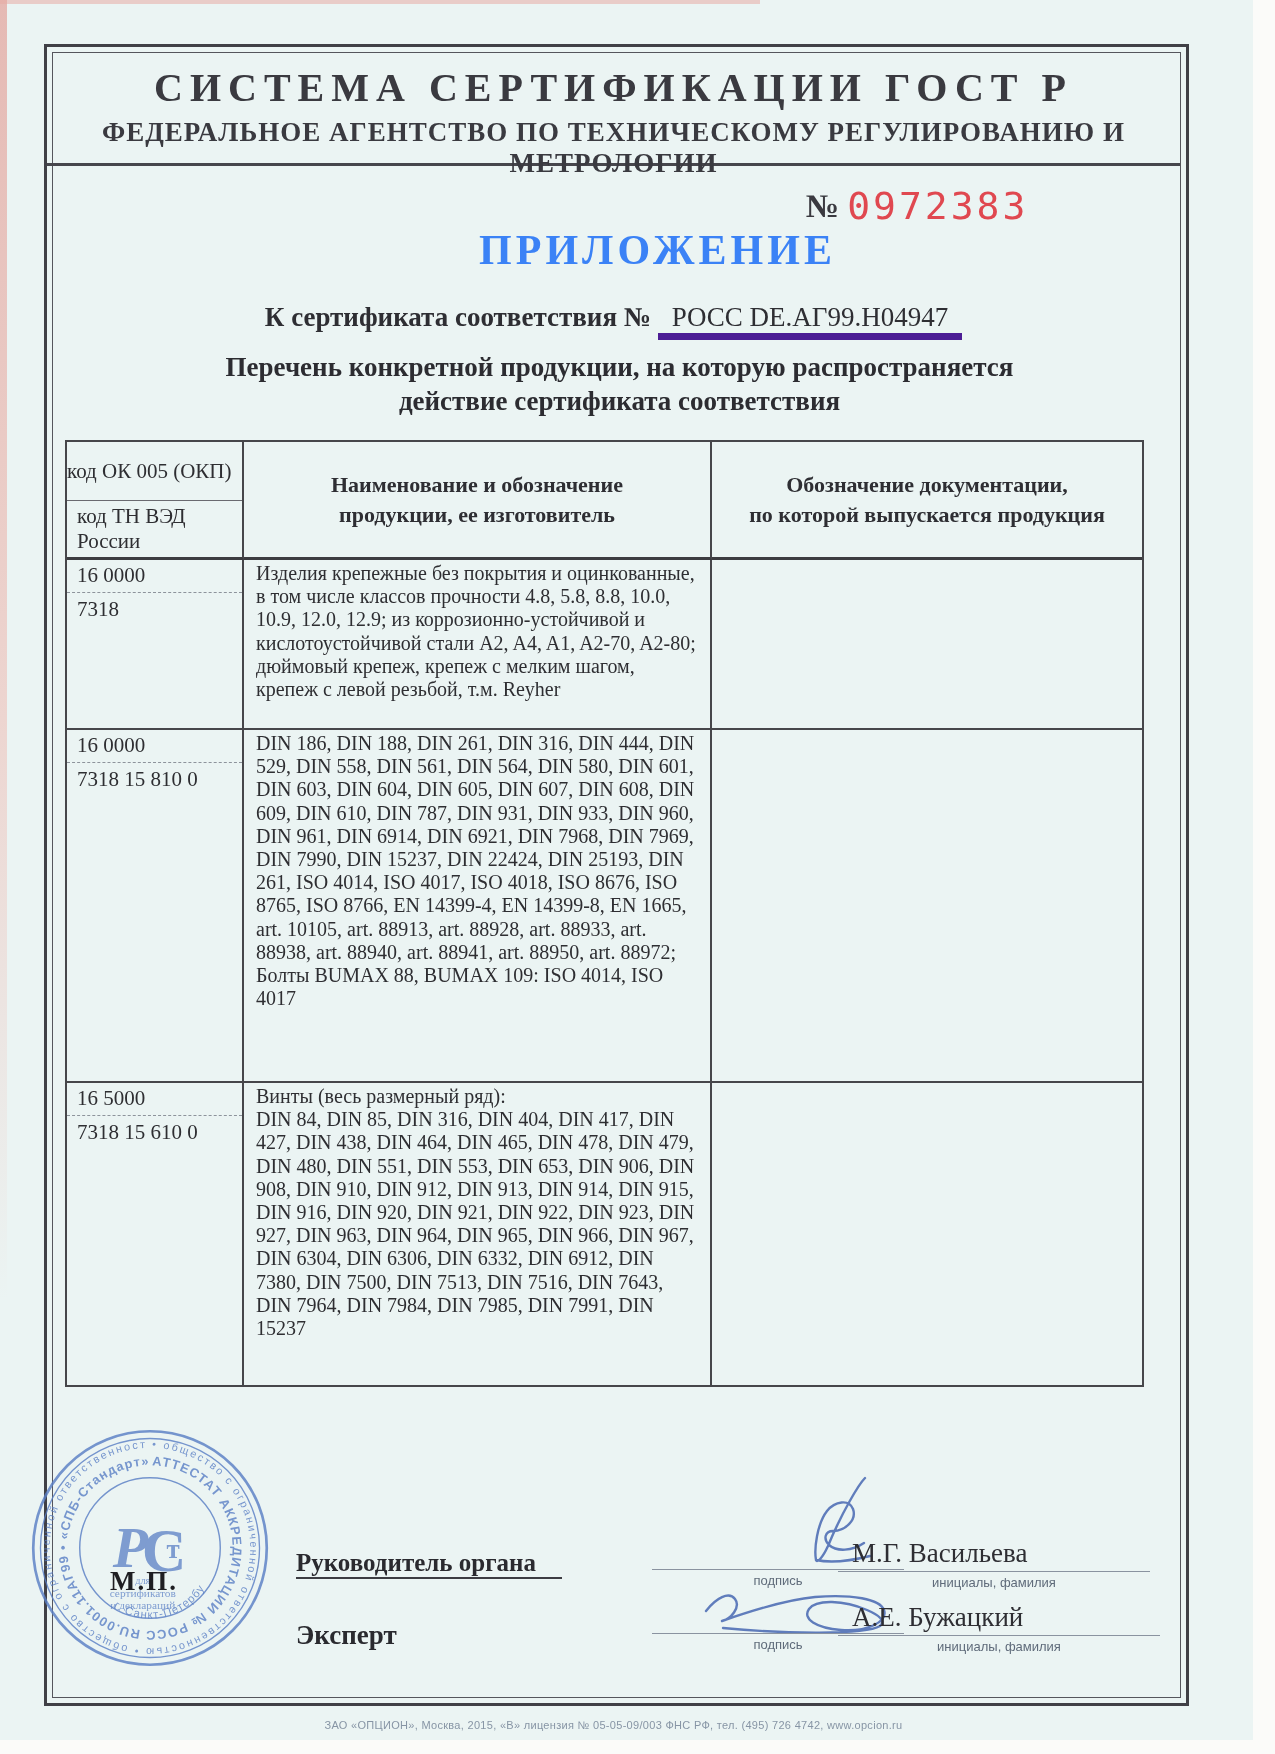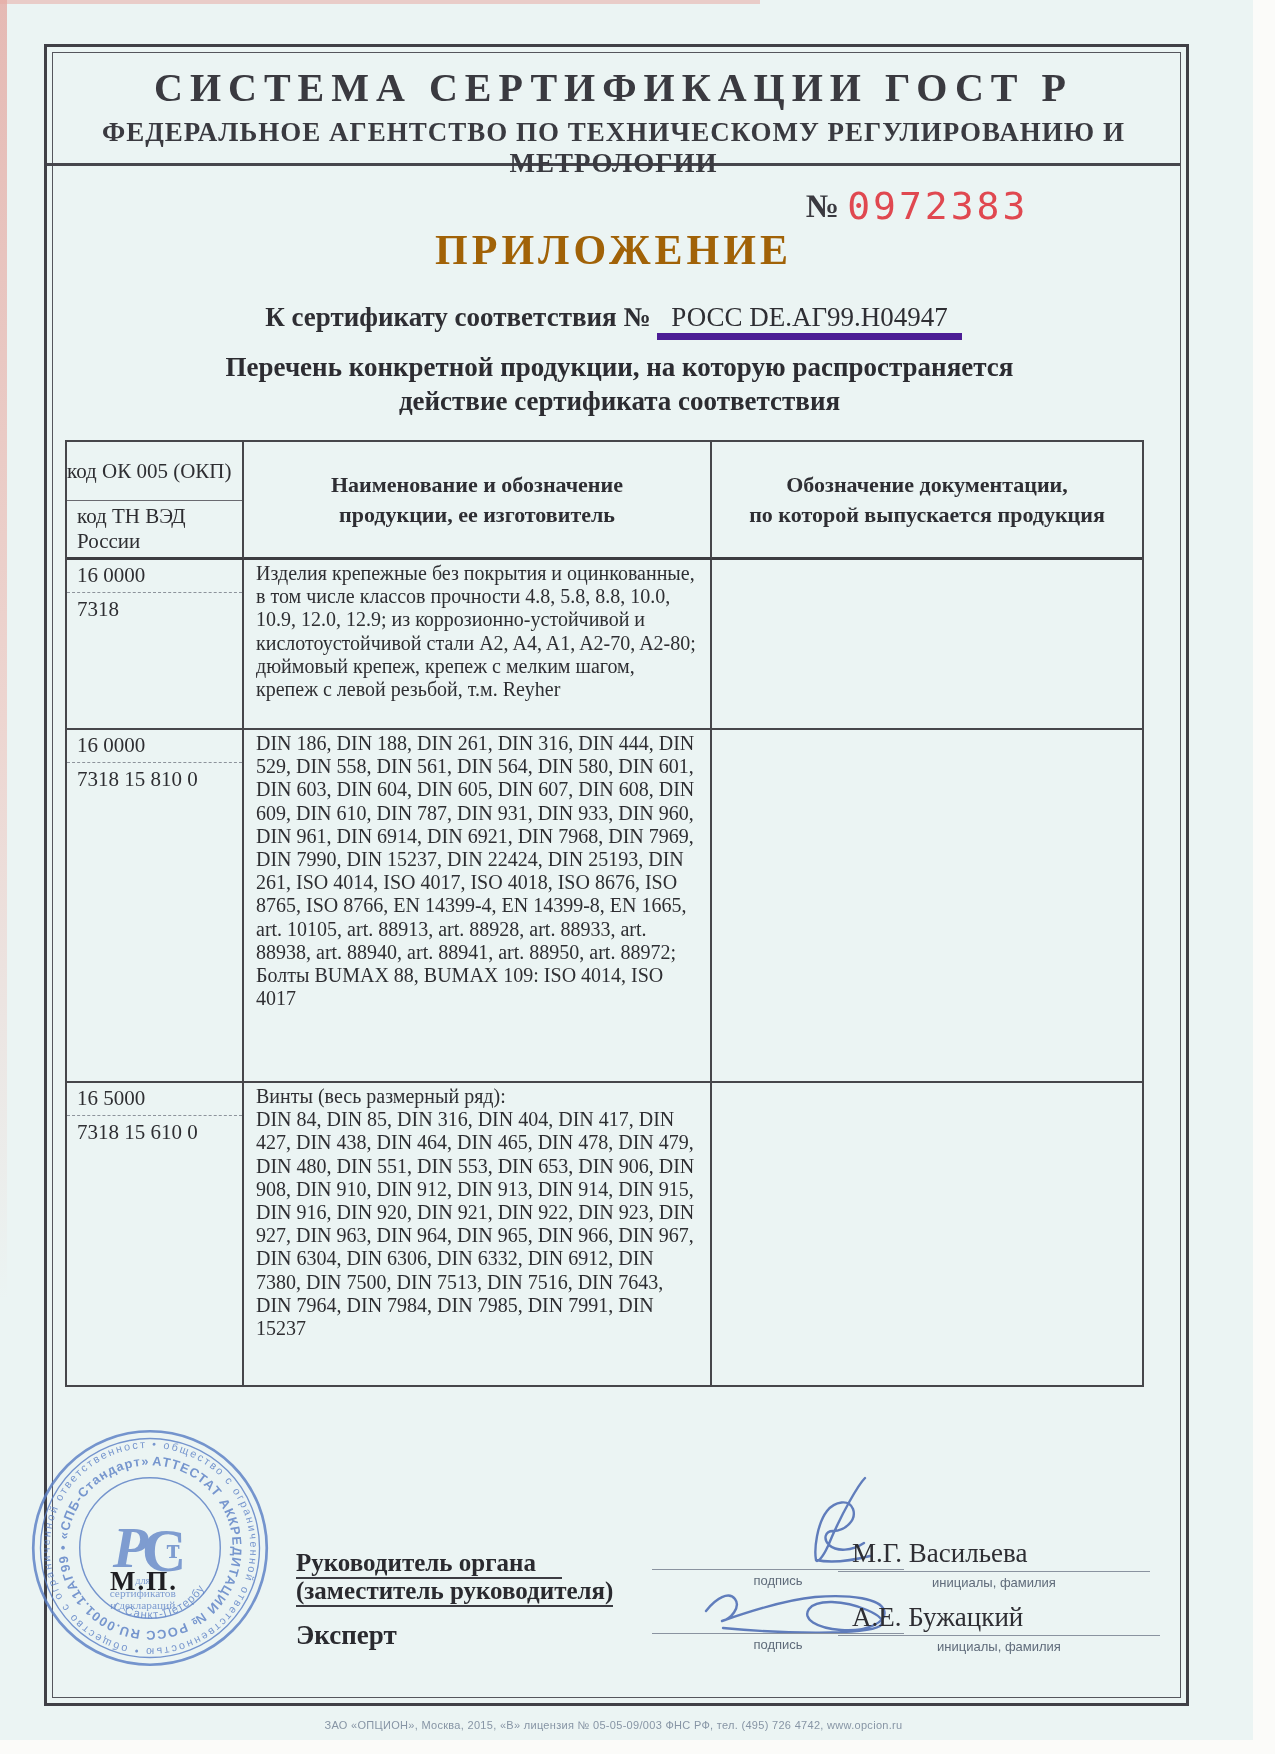--- a/index.html
+++ b/index.html
@@ -10,21 +10,21 @@
              background:linear-gradient(#e29a92,#eec4bd 55%,rgba(238,196,189,0));opacity:.65;}
   .edge-top{position:absolute;left:0;top:0;width:760px;height:4px;background:#e8aca4;opacity:.55;}
 
   .frame{position:absolute;left:44px;top:44px;width:1139px;height:1656px;border:3px solid #404046;}
   .frame-inner{position:absolute;inset:5px;border:1px solid #55555c;}
   .header-rule{position:absolute;left:47px;top:163px;width:1133px;height:3px;background:#46464c;}
 
   .centered{position:absolute;left:44px;width:1139px;text-align:center;}
   .sys-title{top:64px;font-size:40px;letter-spacing:7px;font-weight:bold;color:#3a3a40;}
   .agency{top:117px;font-size:27px;letter-spacing:1px;font-weight:bold;color:#3a3a40;}
-  .doc-title{top:226px;font-size:42px;font-weight:bold;letter-spacing:4px;color:#a16207;}
+  .doc-title{top:226px;font-size:42px;font-weight:bold;letter-spacing:4px;color:#3b82f6;margin-left:44px;}
   .cert-line{top:302px;font-size:27px;color:#2e2e33;}
   .cert-label{font-weight:bold;}
   .cert-num{border-bottom:7px solid #4c1d95;padding:0 14px 1px 14px;}
   .subtitle{font-size:27px;font-weight:bold;color:#2c2c31;margin-left:6px;}
   .sub1{top:352px;}
   .sub2{top:386px;}
 
   .serial{position:absolute;left:806px;top:184px;white-space:nowrap;}
   .serial-sign{font-size:33px;color:#3a3a40;font-weight:bold;margin-right:8px;vertical-align:2px;}
   .serial-num{font-family:"DejaVu Sans Mono",monospace;font-size:38px;color:#e04850;letter-spacing:3px;}
@@ -95,21 +95,21 @@
   <div class="centered sys-title">СИСТЕМА СЕРТИФИКАЦИИ ГОСТ Р</div>
   <div class="centered agency">ФЕДЕРАЛЬНОЕ АГЕНТСТВО ПО ТЕХНИЧЕСКОМУ РЕГУЛИРОВАНИЮ И МЕТРОЛОГИИ</div>
 
   <div class="serial">
     <span class="serial-sign">№</span><span class="serial-num">0972383</span>
   </div>
 
   <div class="centered doc-title">ПРИЛОЖЕНИЕ</div>
 
   <div class="centered cert-line">
-    <span class="cert-label">К сертификату соответствия №</span>
+    <span class="cert-label">К сертификата соответствия №</span>
     <span class="cert-num">РОСС DE.АГ99.Н04947</span>
   </div>
 
   <div class="centered subtitle sub1">Перечень конкретной продукции,  на которую распространяется</div>
   <div class="centered subtitle sub2">действие сертификата соответствия</div>
 
   <div class="ptable">
 
     <div class="tcell hdr">
       <div class="hc1t">код ОК 005 (ОКП)</div>
@@ -186,21 +186,20 @@
       <text x="136" y="130" font-size="26" font-weight="bold">т</text>
       <text x="113" y="155" font-size="10" text-anchor="middle">для</text>
       <text x="113" y="167" font-size="11" text-anchor="middle">сертификатов</text>
       <text x="113" y="179" font-size="11" text-anchor="middle">и деклараций</text>
     </g>
   </svg>
 
   <div class="mp">М.П.</div>
 
   <div class="role1a">Руководитель органа</div>
-  <div class="role1b">(заместитель руководителя)</div>
   <div class="role2">Эксперт</div>
 
   <svg class="sig-svg" viewBox="0 0 340 210">
     <g fill="none" stroke="#4c6cb4" stroke-width="2.4" stroke-linecap="round" opacity="0.88">
       <path d="M235,28 C229,34 212,62 198,96 C192,109 187,113 186,110 C184,99 187,74 197,61 C205,51 219,49 223,59 C227,70 215,81 203,81 C195,81 193,89 199,95 C207,102 222,101 234,93 M186,110 C200,113 220,111 240,106"></path>
       <path d="M76,161 C86,148 99,141 105,149 C111,157 101,169 92,171 M92,171 C132,157 163,149 185,147 C222,144 250,149 254,160 C258,172 237,182 211,180 C186,178 172,169 179,159 C186,149 214,150 237,160 C249,165 256,171 250,176 C235,185 155,184 93,178"></path>
     </g>
   </svg>
 
   <div class="sigline sig1"></div>

